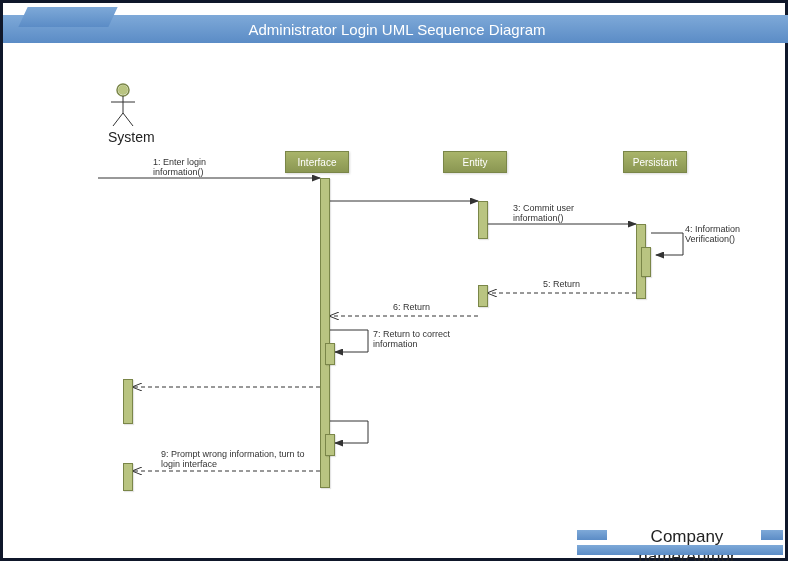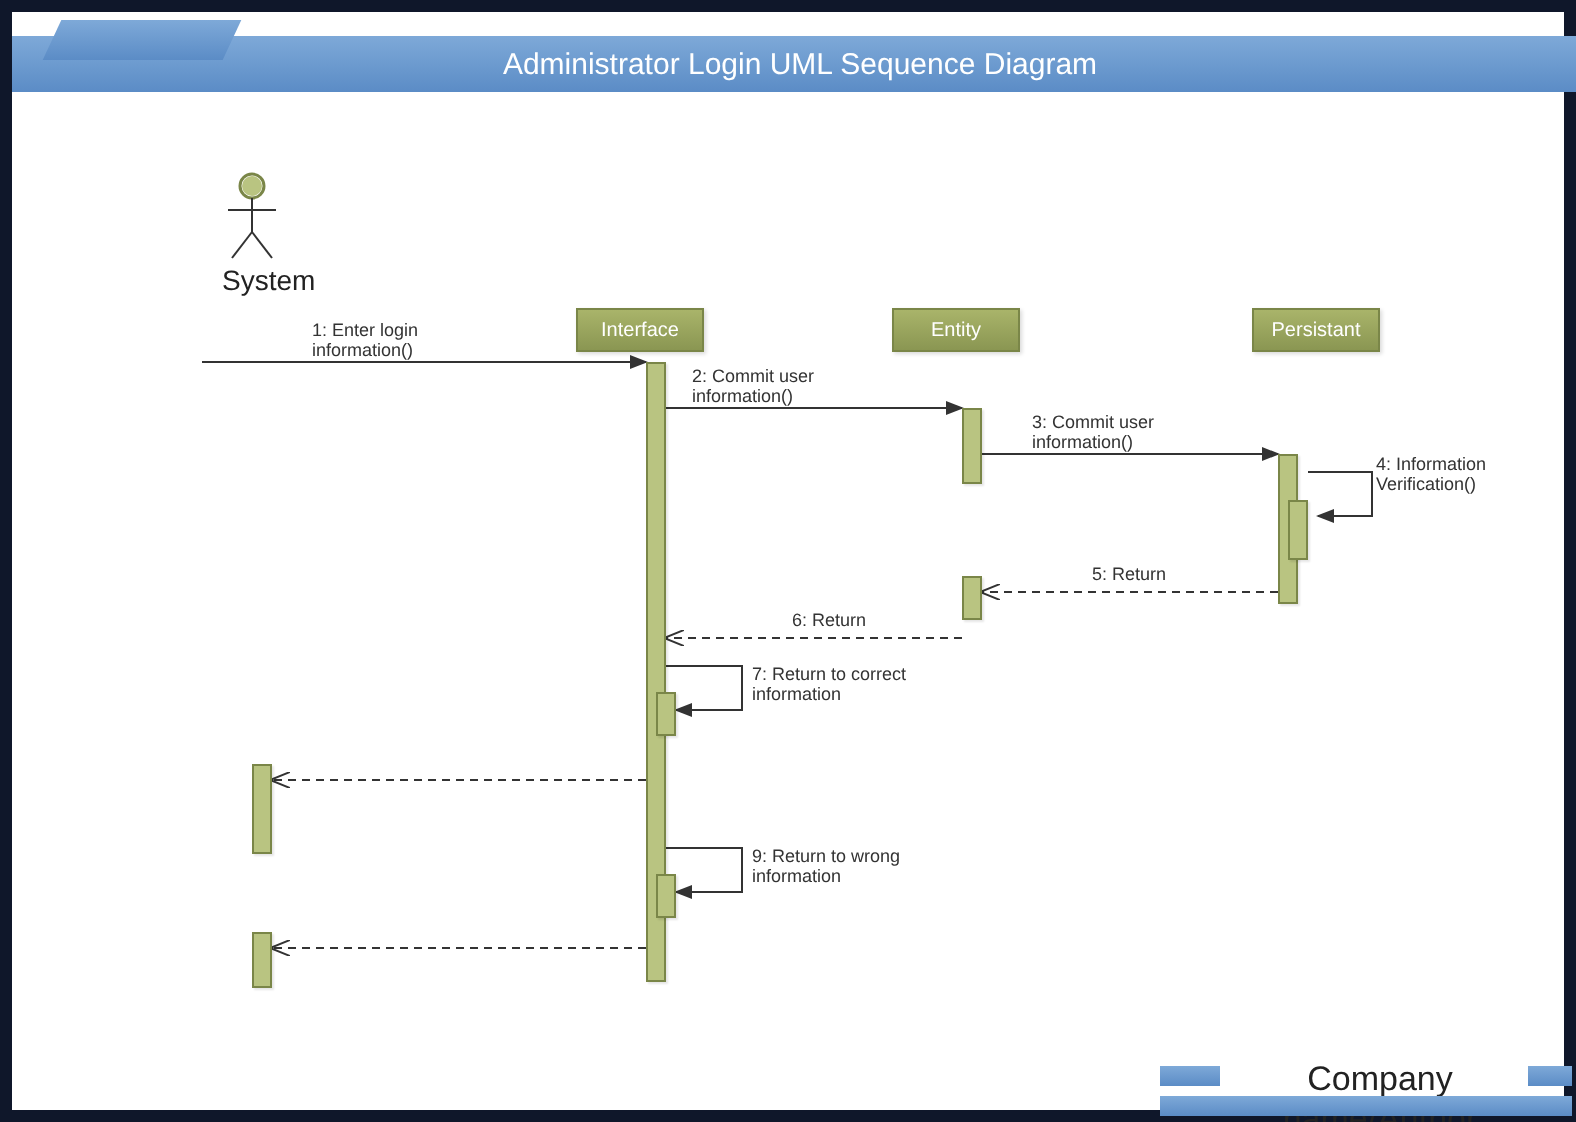--- a/index.html
+++ b/index.html
@@ -1,17 +1,17 @@
 <!DOCTYPE html>
 <html><head>
 <meta charset="utf-8">
 <style>
   * { box-sizing: border-box; }
   body { margin: 0; font-family: "Segoe UI", Arial, sans-serif; background: #fff; }
-  .canvas { position: relative; width: 788px; height: 561px; border: 6px solid #0f172a; }
+  .canvas { position: relative; width: 788px; height: 561px; border: 3px solid #0f172a; }
   .header-bar { position: absolute; top: 12px; left: 0; width: 788px; height: 28px; background: linear-gradient(#7ea9d8, #5b8cc6); }
   .header-title { position: absolute; top: 12px; left: 0; width: 788px; height: 28px; display:flex; align-items:center; justify-content:center; color:#fff; font-size:15px; font-weight:400; }
   .header-tab { position:absolute; top:4px; left:20px; width:90px; height:20px; background: linear-gradient(#7ea9d8, #5b8cc6); transform: skewX(-25deg); }
   .actor { position:absolute; }
   .actor svg { display:block; }
   .actor .alabel { text-align:center; font-size:14px; color:#222; margin-top:2px; }
   .part-box { position:absolute; width:64px; height:22px; background: linear-gradient(#a9b46a, #8a9652); border:1px solid #7a8648; color:#fff; font-size:10px; display:flex; align-items:center; justify-content:center; box-shadow: 1px 1px 2px rgba(0,0,0,.15); margin-top: 40px;}
   .activ { position:absolute; width:10px; background:#b9c481; border:1px solid #7a8648; box-shadow:1px 1px 1px rgba(0,0,0,.1);}
   .msg-label { position:absolute; font-size:9px; color:#333; line-height:1.1; }
   .footer-label { position:absolute; font-size:17px; color:#222; text-align:center; }
@@ -85,26 +85,25 @@
 
   <div class="activ" style="left:633px; top:221px; height:75px;"></div>
 
   <div class="activ" style="left:638px; top:244px; height:30px;"></div>
 
   <div class="activ" style="left:120px; top:376px; height:45px;"></div>
 
   <div class="activ" style="left:120px; top:460px; height:28px;"></div>
 
   <div class="msg-label" style="left:150px; top:155px; width:100px;">1: Enter login information()</div>
-  <div class="msg-label" style="left:340px; top:178px; width:100px;">2: Commit user information()</div>
   <div class="msg-label" style="left:510px; top:201px; width:100px;">3: Commit user information()</div>
   <div class="msg-label" style="left:682px; top:222px; width:90px;">4: Information Verification()</div>
   <div class="msg-label" style="left:540px; top:277px;">5: Return</div>
   <div class="msg-label" style="left:390px; top:300px;text-align:right;">6: Return</div>
   <div class="msg-label" style="left:370px; top:327px; width:90px;">7: Return to correct information</div>
-  <div class="msg-label" style="left:370px; top:418px; width:90px;">9: Return to wrong information</div>
+  <div class="msg-label" style="left:158px; top:447px; width:155px;">9: Prompt wrong information, turn to login interface</div>
 
   <div class="footer-bar" style="left:574px; top:527px; width:30px;"></div>
   <div class="footer-label" style="left:614px; top:524px; width:140px;">Company name/Author</div>
   <div class="footer-bar" style="left:758px; top:527px; width:22px;"></div>
   <div class="footer-bar" style="left:574px; top:542px; width:206px;"></div>
 
 </div>
 
 </body></html>

